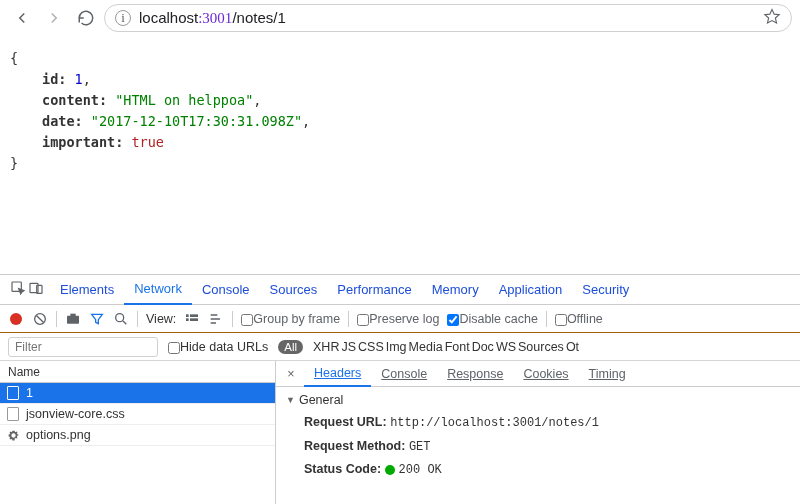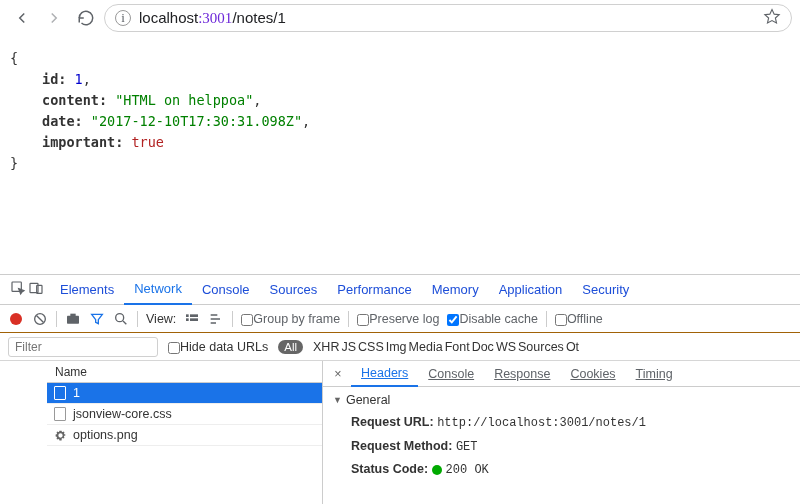--- a/index.html
+++ b/index.html
@@ -29,21 +29,21 @@
   .dt-row2 .icon { width:16px; height:16px; display:flex; align-items:center; justify-content:center; }
   .rec-dot { width:12px; height:12px; border-radius:50%; background:#d93025; }
   .view-label { color:#333; }
   .chk { display:flex; align-items:flex-end; }
   .chk input { width:12px; height:12px; }
   .sep { width:1px; height:16px; background:#ccc; }
   .dt-row3 { display:flex; align-items:center; gap:10px; border-bottom:1px solid #d6d6d6; height:28px; padding:0 8px; font-size:12.5px; }
   .filter-input { border:1px solid #d0d0d0; border-radius:3px; height:20px; padding:0 6px; width:150px; font-size:12px; color:#555; }
   .pill { background:#666; color:#fff; border-radius:8px; padding:1px 6px; font-size:11.5px; }
   .ftype { color:#333; }
-  .dt-body { flex:1; display:flex; min-height:0;padding-left:47px; }
+  .dt-body { flex:1; display:flex; min-height:0; }
   .reqlist { width:276px; border-right:1px solid #ccc; display:flex; flex-direction:column; }
   .reqlist-head { height:22px; border-bottom:1px solid #ccc; display:flex; align-items:center; padding:0 8px; font-size:12px; color:#333; }
   .reqrow { height:21px; display:flex; align-items:center; gap:6px; padding:0 6px; font-size:12.5px; border-bottom:1px solid #eee; }
   .reqrow.sel { background:#1a73e8; color:#fff; }
   .reqrow .ficon { width:14px; height:14px; display:inline-flex; align-items:center; justify-content:center; }
   .docicon { width:12px; height:14px; border:1px solid #999; border-radius:1px; background:#fff; position:relative; }
   .reqrow.sel .docicon { border-color:#fff; background:transparent; }
   .gearicon svg { width:13px; height:13px; }
   .detail { flex:1; display:flex; flex-direction:column; }
   .detail-tabs { height:26px; display:flex; align-items:center; border-bottom:1px solid #ccc; padding:0 6px; gap:4px; font-size:12.5px; color:#5f6368; }

